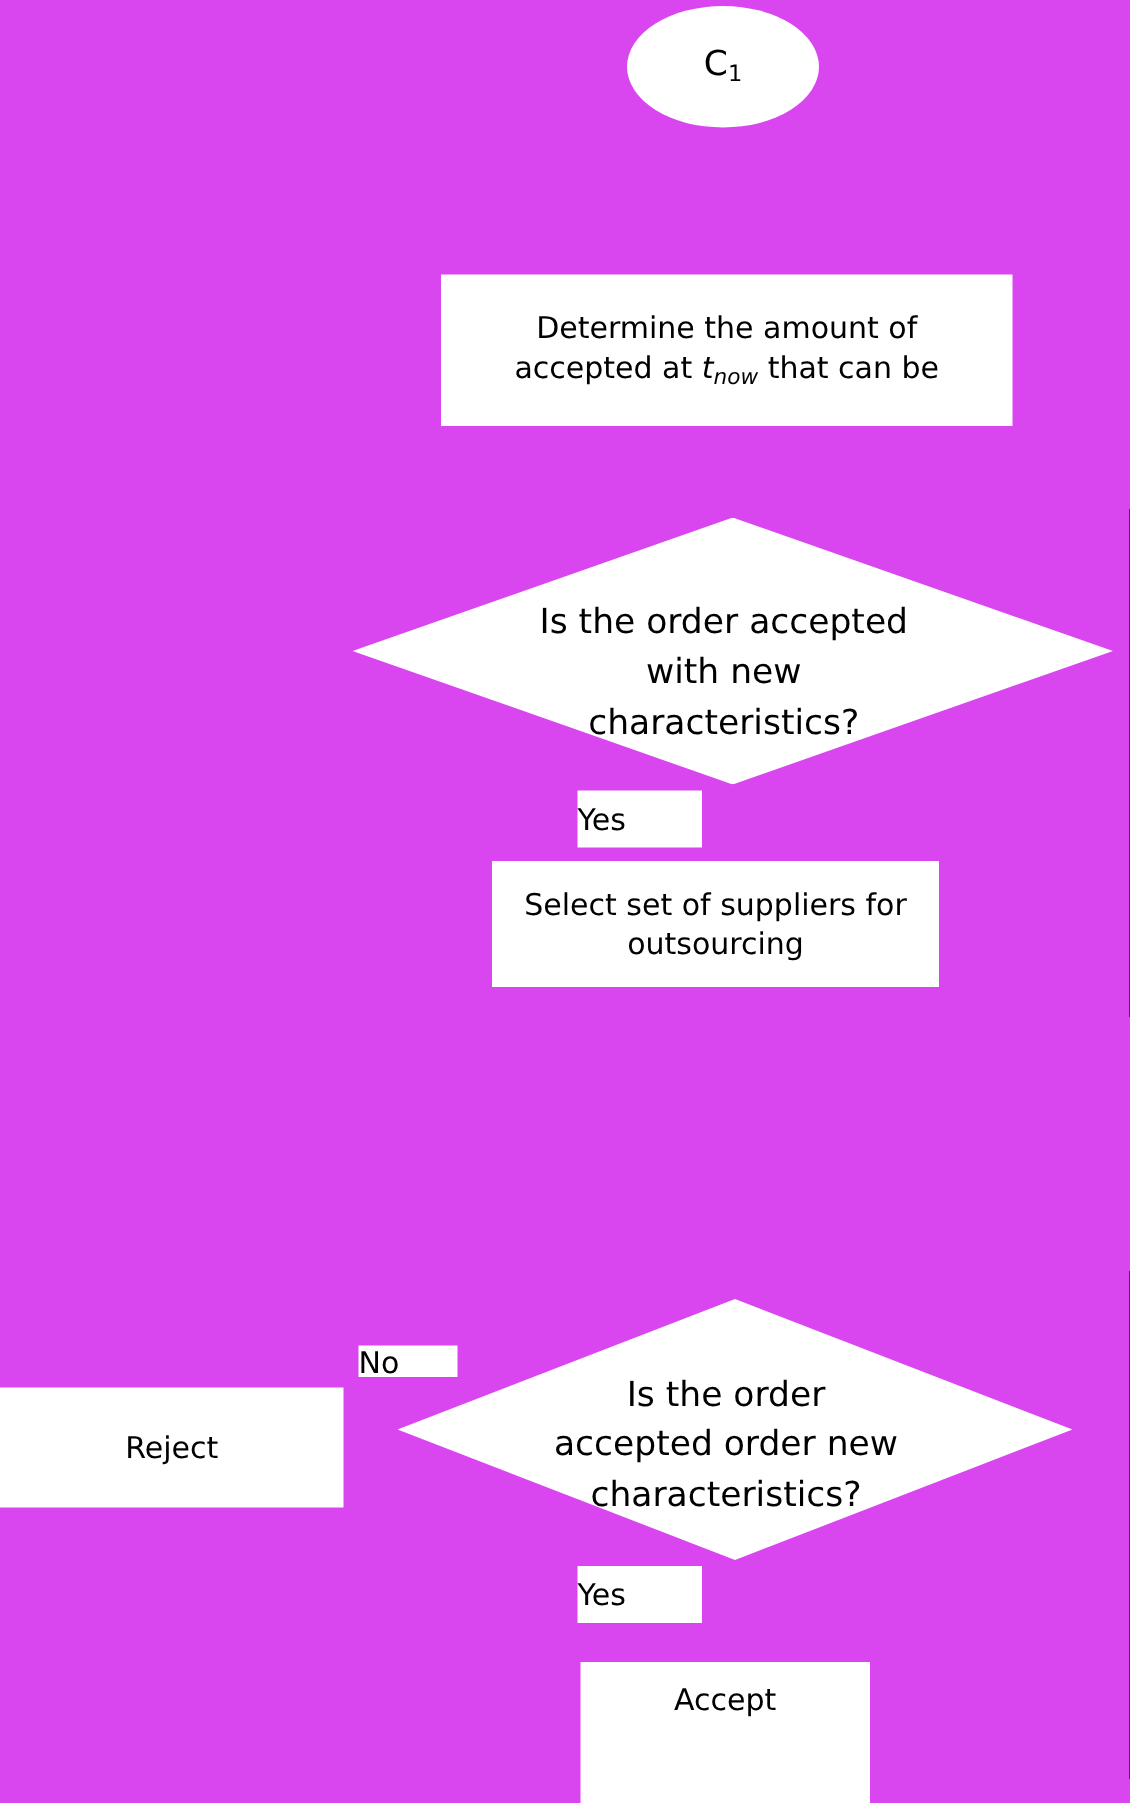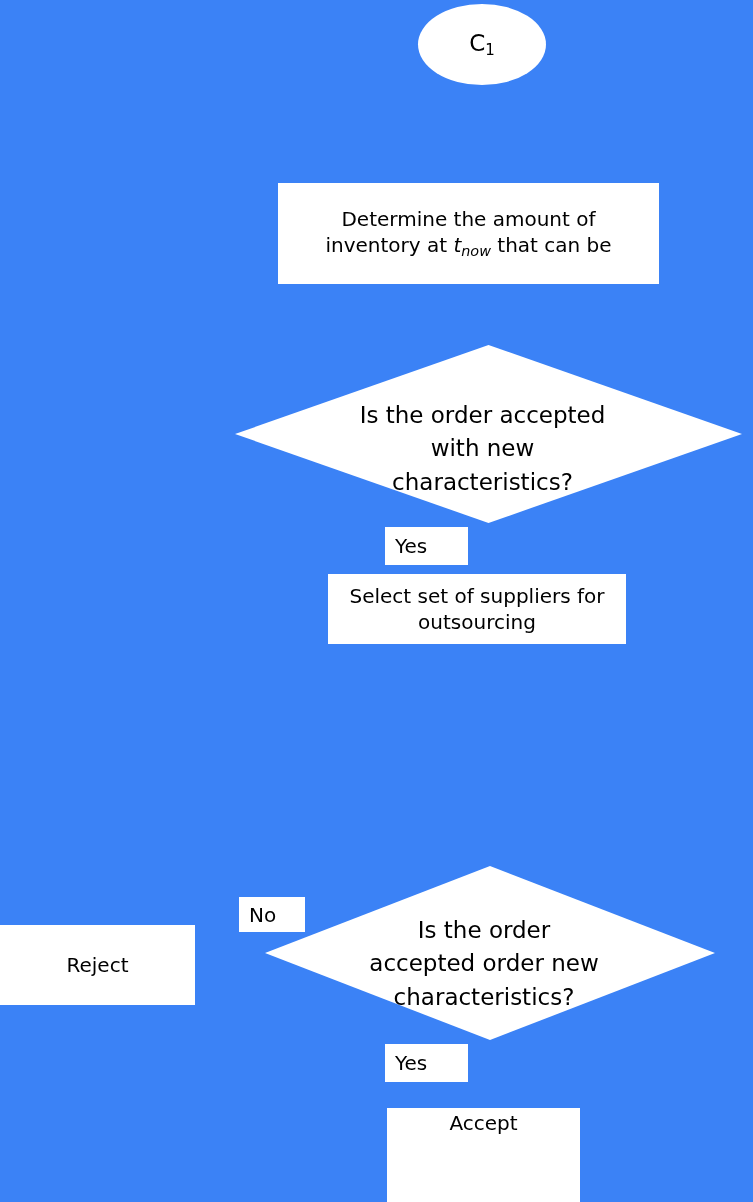--- a/index.html
+++ b/index.html
@@ -5,21 +5,21 @@
 <style>
   html, body {
     margin: 0;
     padding: 0;
     background: #000000;
   }
   #canvas {
     position: relative;
     width: 753px;
     height: 1202px;
-    background: #3b82f6;
+    background: #d946ef;
     overflow: hidden;
     font-family: "DejaVu Sans", sans-serif;
   }
   .node {
     position: absolute;
     box-sizing: border-box;
     color: #000000;
   }
   
   .ellipse {
@@ -47,21 +47,21 @@
   }
   .rect .txt {
     font-size: 20px;
     line-height: 1.32;
     padding: 0 6px;
   }
   .rect.topalign {
     align-items: flex-start;
   }
   .rect.topalign .txt {
-    padding-top: 2px;
+    padding-top: 12px;
   }
   
   .diamond-wrap {
     position: absolute;
   }
   .diamond-shape {
     position: absolute;
     inset: 0;
     background: #ffffff;
     clip-path: polygon(50% 0%, 100% 50%, 50% 100%, 0% 50%);
@@ -78,79 +78,78 @@
   
   .edgelabel {
     background: #ffffff;
     display: flex;
     align-items: center;
     justify-content: flex-start;
     text-align: left;
   }
   .edgelabel .txt {
     font-size: 20px;
-    padding-left: 10px;
   }
   .italic { font-style: italic; }
   .subscript {
     font-size: 0.72em;
     vertical-align: -0.28em;
     font-style: italic;
   }
 </style>
 </head>
 <body>
 
 <div id="canvas">
 
   <div class="node ellipse" style="left:418px; top:4px; width:128px; height:81px;">
     <span class="txt"><span>C</span><span class="sub">1</span></span>
   </div>
 
-  <div class="node rect" style="left:278px; top:183px; width:381px; height:101px;">
+  <div class="node rect" style="left:294px; top:183px; width:381px; height:101px;">
     <div class="txt">
       <span>Determine the amount of</span><br>
-      <span>inventory at </span><span class="italic">t</span><span class="subscript">now</span><span> that can be</span><br>
+      <span>accepted at </span><span class="italic">t</span><span class="subscript">now</span><span> that can be</span><br>
     </div>
   </div>
 
   <div class="diamond-wrap" style="left:235px; top:345px; width:507px; height:178px;">
     <div class="diamond-shape"></div>
     <div class="diamond-label" style="top:54px;">
       <span>Is the order accepted</span><br>
       <span>with new</span><br>
       <span>characteristics?</span>
     </div>
   </div>
 
   <div class="node edgelabel" style="left:385px; top:527px; width:83px; height:38px;">
     <span class="txt">Yes</span>
   </div>
 
-  <div class="node rect" style="left:328px; top:574px; width:298px; height:70px;">
+  <div class="node rect" style="left:328px; top:574px; width:298px; height:84px;">
     <div class="txt">
       <span>Select set of suppliers for</span><br>
       <span>outsourcing</span>
     </div>
   </div>
 
   <div class="diamond-wrap" style="left:265px; top:866px; width:450px; height:174px;">
     <div class="diamond-shape"></div>
     <div class="diamond-label" style="top:48px;">
       <span>Is the order</span><br>
       <span>accepted order new</span><br>
       <span>characteristics?</span>
     </div>
   </div>
 
-  <div class="node edgelabel" style="left:239px; top:897px; width:66px; height:35px;">
+  <div class="node edgelabel" style="left:239px; top:897px; width:66px; height:21px;">
     <span class="txt">No</span>
   </div>
 
-  <div class="node rect" style="left:0px; top:925px; width:195px; height:80px;">
+  <div class="node rect" style="left:0px; top:925px; width:229px; height:80px;">
     <div class="txt">
       <span>Reject</span>
     </div>
   </div>
 
   <div class="node edgelabel" style="left:385px; top:1044px; width:83px; height:38px;">
     <span class="txt">Yes</span>
   </div>
 
   <div class="node rect topalign" style="left:387px; top:1108px; width:193px; height:94px;">

